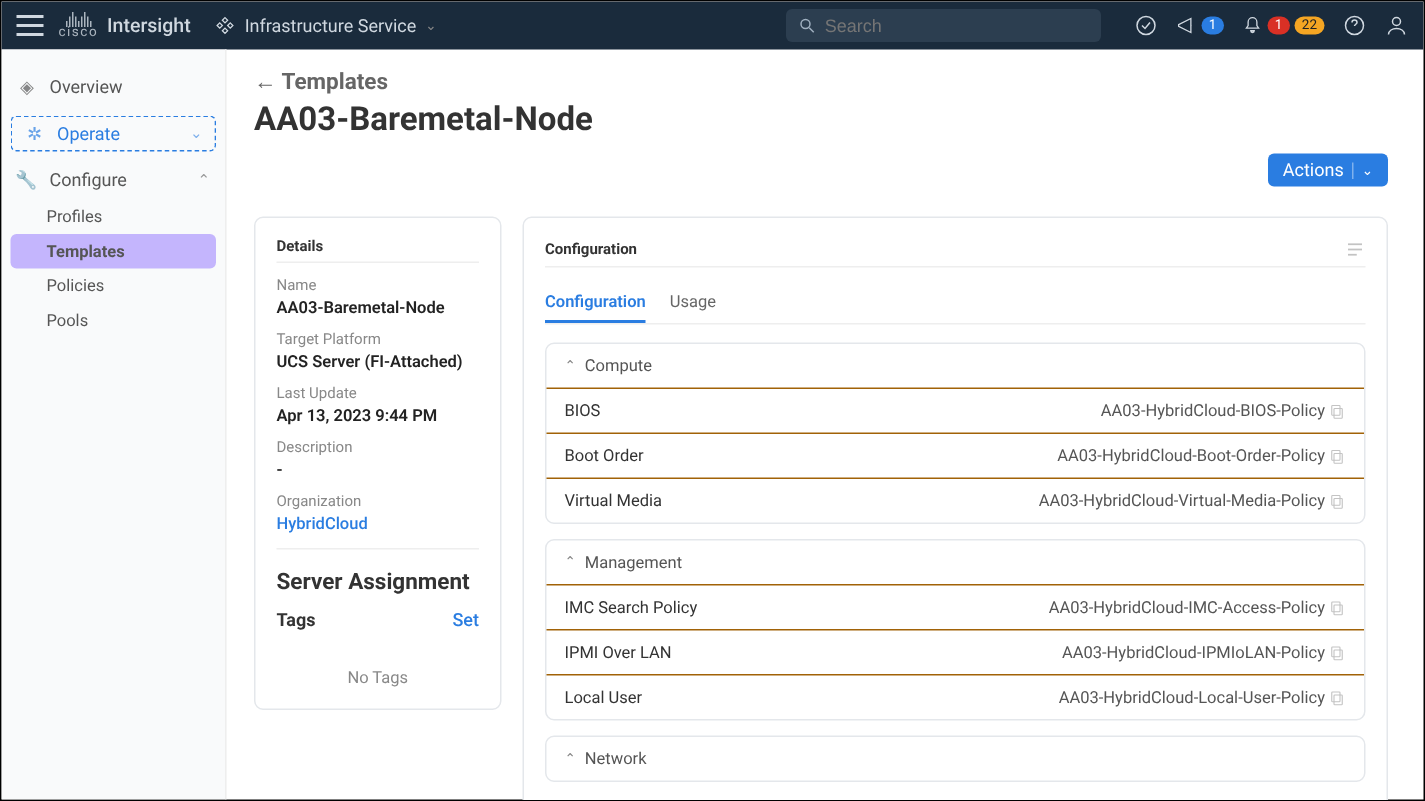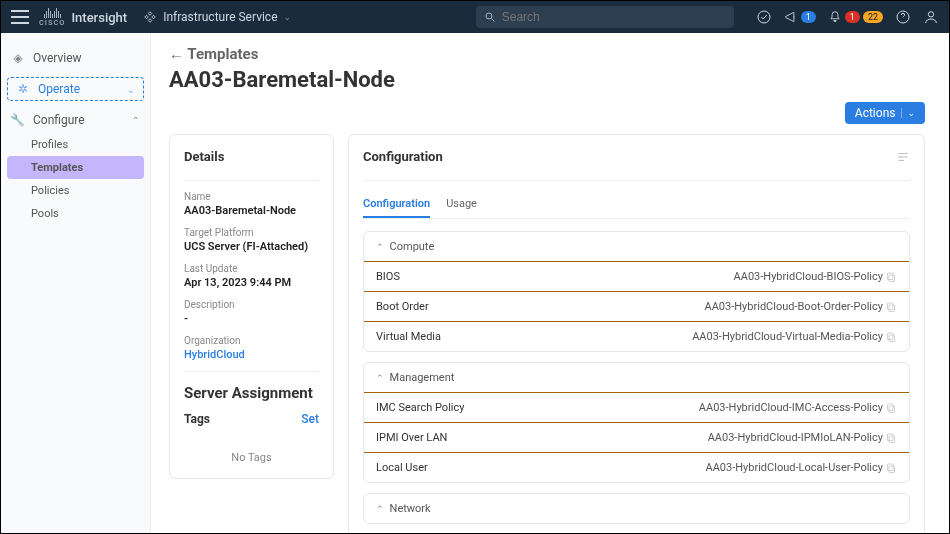--- a/index.html
+++ b/index.html
@@ -9,50 +9,50 @@
 .hamburger span { height: 2px; background: #d0d8e0; }
 .logo { display: flex; align-items: center; gap: 6px; font-size: 12px; }
 .cisco { font-size: 9px; letter-spacing: 1px; opacity: .8; display: flex; flex-direction: column; align-items: center; line-height: 1; }
 .cisco-bars { display: flex; gap: 1px; align-items: flex-end; height: 10px; }
 .cisco-bars span { width: 1px; background: #d0d8e0; }
 .b1{height:4px}.b2{height:7px}.b3{height:10px}.b4{height:7px}.b5{height:4px}.b6{height:7px}.b7{height:10px}.b8{height:7px}.b9{height:4px}
 .product { font-weight: 500; font-size: 13px; }
 .service-switch { display: flex; align-items: center; gap: 6px; font-size: 12px; cursor: pointer; margin-left: 6px; }
 .service-icon { width: 14px; height: 14px; }
 .topbar-spacer { flex: 1; }
-.search { background: #2c3e50; border-radius: 4px; height: 22px; width: 258px; display: flex; align-items: center; gap: 6px; padding: 0 8px; color: #a0b0c0; }
+.search { background: #2c3e50; border-radius: 4px; height: 22px; width: 210px; display: flex; align-items: center; gap: 6px; padding: 0 8px; color: #a0b0c0; }
 .search input { background: transparent; border: none; outline: none; color: #d0d8e0; font-size: 12px; flex: 1; }
 .topicons { display: flex; align-items: center; gap: 12px; margin-left: 12px; }
 .topicons .ticon { width: 16px; height: 16px; display: flex; align-items: center; justify-content: center; cursor: pointer; position: relative; }
 .badge { font-size: 9px; border-radius: 8px; padding: 1px 5px; color: #fff; }
 .badge-red { background: #d93025; }
 .badge-amber { background: #f5a623; color: #222; }
 .bell-wrap { display: flex; align-items: center; gap: 3px; }
 
 .body { display: flex; height: calc(100% - 32px); }
 .sidebar { width: 150px; background: #f9fafb; border-right: 1px solid #eee; padding-top: 12px; font-size: 12px; }
 .sb-item { display: flex; align-items: center; gap: 8px; padding: 6px 10px; color: #555; cursor: pointer; }
 .sb-icon { width: 14px; height: 14px; display: flex; align-items: center; justify-content: center; opacity: .7; }
 .sb-chev { margin-left: auto; font-size: 10px; opacity: .6; }
 .sb-operate { border: 1px dashed #2a7de1; border-radius: 4px; margin: 6px 6px; padding: 4px 8px; color: #2a7de1; }
 .sb-sub { padding: 5px 10px 5px 30px; color: #555; cursor: pointer; font-size: 11px; }
 .sb-sub.active { background: #c4b5fd; border-radius: 4px; margin: 0 6px; padding-left: 24px; font-weight: 700; }
 
 .main { flex: 1; padding: 12px 24px 0 18px; overflow: auto; }
 .crumb { font-size: 15px; color: #666; cursor: pointer; font-weight: bold; }
 .page-title { font-size: 22px; font-weight: 700; margin: 4px 0 10px; }
-.actions-row { display: flex; justify-content: flex-end; margin-bottom: 10px; }
+.actions-row { display: flex; justify-content: flex-end; margin-bottom: 20px; }
 .actions-btn { background: #2a7de1; color: #fff; border-radius: 4px; padding: 4px 10px; font-size: 12px; display: flex; align-items: center; gap: 4px; cursor: pointer; }
 .actions-caret { border-left: 1px solid rgba(255,255,255,.4); padding-left: 5px; margin-left: 2px; font-size: 9px; }
 
 .panels { display: flex; gap: 14px; align-items: flex-start; }
 .card { background: #fff; border: 1px solid #e4e7eb; border-radius: 6px; padding: 14px; }
 .left-card { width: 165px; }
 .right-card { flex: 1; }
-.card-head { font-weight: 700; font-size: 13px; padding-bottom: 16px; border-bottom: 1px solid #eee; margin-bottom: 10px; display: flex; justify-content: space-between; align-items: center; }
+.card-head { font-weight: 700; font-size: 10px; padding-bottom: 4px; border-bottom: 1px solid #eee; margin-bottom: 10px; display: flex; justify-content: space-between; align-items: center; }
 .dlab { font-size: 10px; color: #888; margin-top: 10px; }
 .dval { font-size: 11px; color: #222; font-weight: 600; margin-top: 2px; }
 .link { color: #2a7de1; font-weight: 500; cursor: pointer; }
 .sep { border: none; border-top: 1px solid #eee; margin: 10px 0 0; }
 .assign-head { font-weight: 700; font-size: 15px; margin-top: 12px; }
 .tags-row { display: flex; justify-content: space-between; align-items: center; margin-top: 10px; font-size: 12px; }
 .notags { text-align: center; color: #888; font-size: 11px; margin-top: 25px; }
 
 .tabs { display: flex; gap: 16px; border-bottom: 1px solid #eee; font-size: 11px; margin-bottom: 12px; }
 .tab { padding: 6px 0; color: #666; cursor: pointer; }

